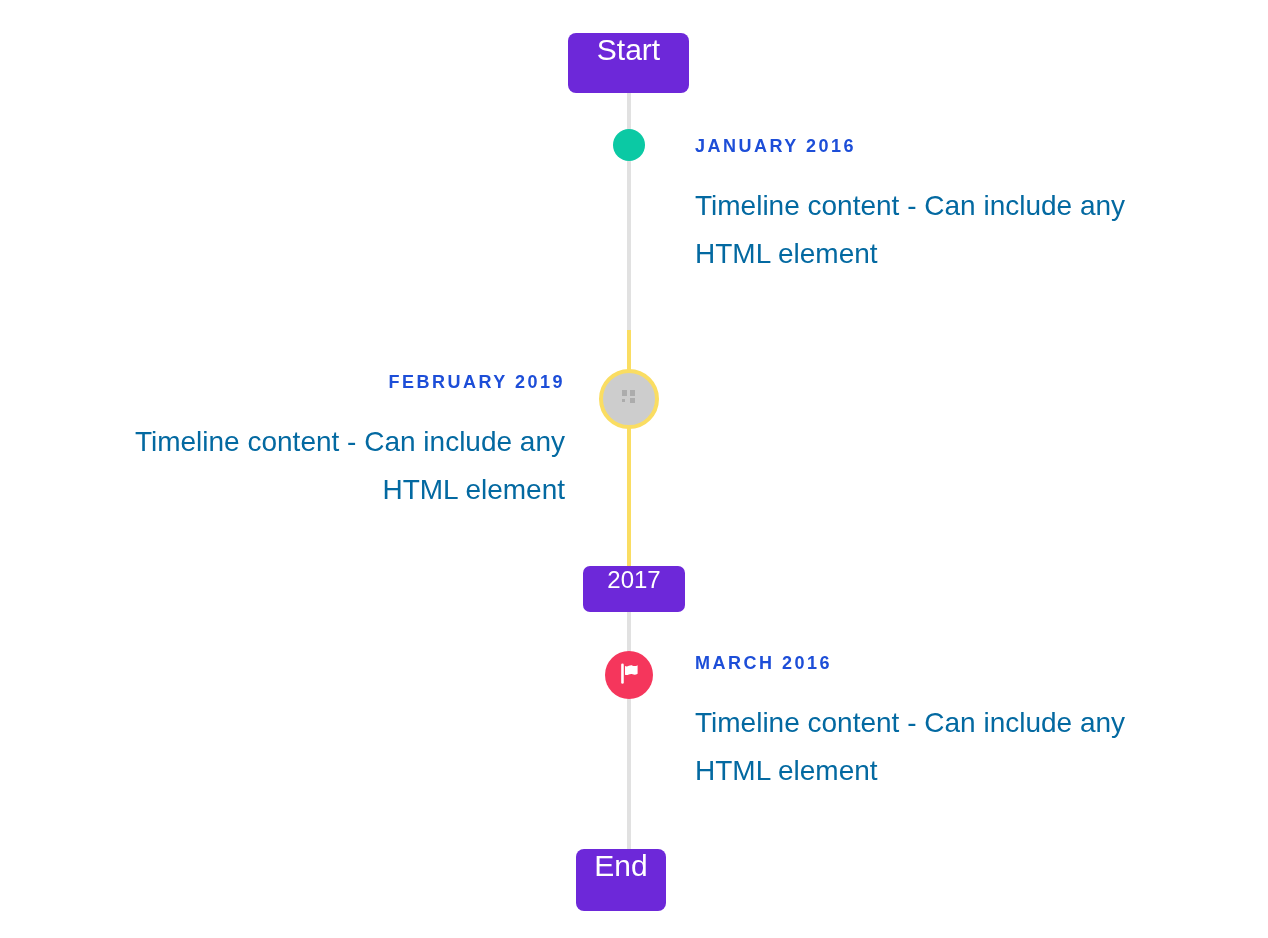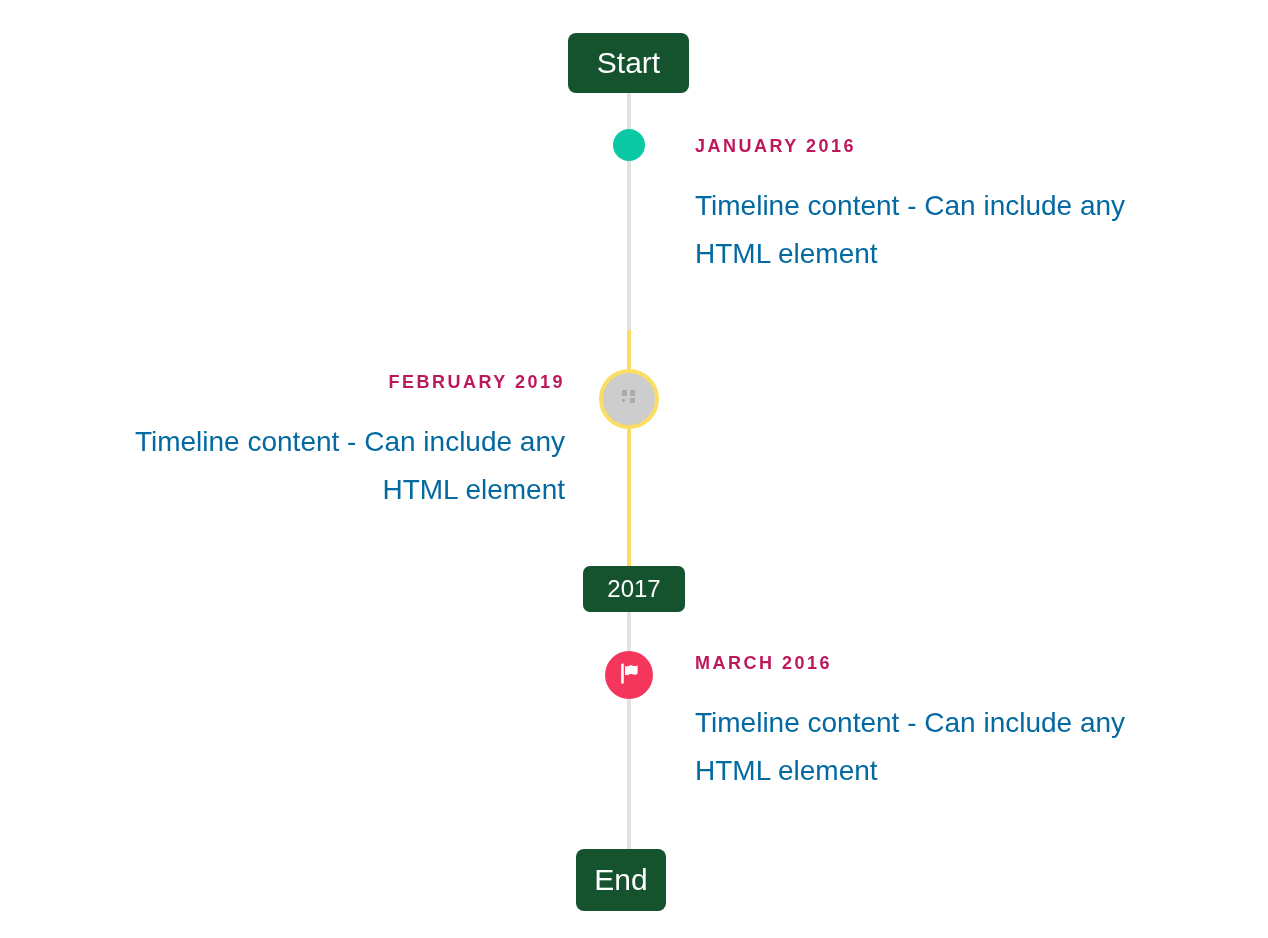--- a/index.html
+++ b/index.html
@@ -10,39 +10,39 @@
     -webkit-font-smoothing:antialiased;
   }
   .stage{position:absolute;inset:0;}
 
   
   .line{position:absolute;left:627px;top:63px;width:4px;height:790px;background:#E1E1E1;z-index:0;}
   .line-highlight{position:absolute;left:627px;top:330px;width:4px;height:240px;background:#FADD62;z-index:1;}
 
   
   .badge{
-    position:absolute;z-index:3;display:flex;align-items:center;justify-content:center;
-    background:#14532d;color:#ffffff;border-radius:8px;font-weight:400;
+    position:absolute;z-index:3;display:flex;justify-content:center;
+    background:#6d28d9;color:#ffffff;border-radius:8px;font-weight:400;
   }
   .badge.start{left:568px;top:33px;width:121px;height:60px;font-size:30px;}
   .badge.year{left:583px;top:566px;width:102px;height:46px;font-size:24px;border-radius:7px;}
   .badge.end{left:576px;top:849px;width:90px;height:62px;font-size:30px;}
 
   
   .marker{position:absolute;z-index:2;border-radius:50%;display:flex;align-items:center;justify-content:center;}
   .marker.dot{left:613px;top:129px;width:32px;height:32px;background:#0BC9A4;}
   .marker.circle{left:599px;top:369px;width:52px;height:52px;background:#CDCDCD;border:4px solid #FADD62;}
   .marker.flag{left:605px;top:651px;width:48px;height:48px;background:#F5365C;}
 
   
   .item{position:absolute;width:540px;z-index:2;}
   .item.right{left:695px;text-align:left;}
   .item.left{right:703px;text-align:right;}
   .item .date{
-    font-size:18px;font-weight:700;letter-spacing:2.5px;color:#be185d;line-height:22px;
+    font-size:18px;font-weight:700;letter-spacing:2.5px;color:#1d4ed8;line-height:22px;
   }
   .item .content{
     margin-top:25px;font-size:28px;line-height:48px;color:#0369a1;font-weight:400;
   }
   .item-1{top:135px;}
   .item-2{top:371px;}
   .item-3{top:652px;}
 </style>
 </head>
 <body>

